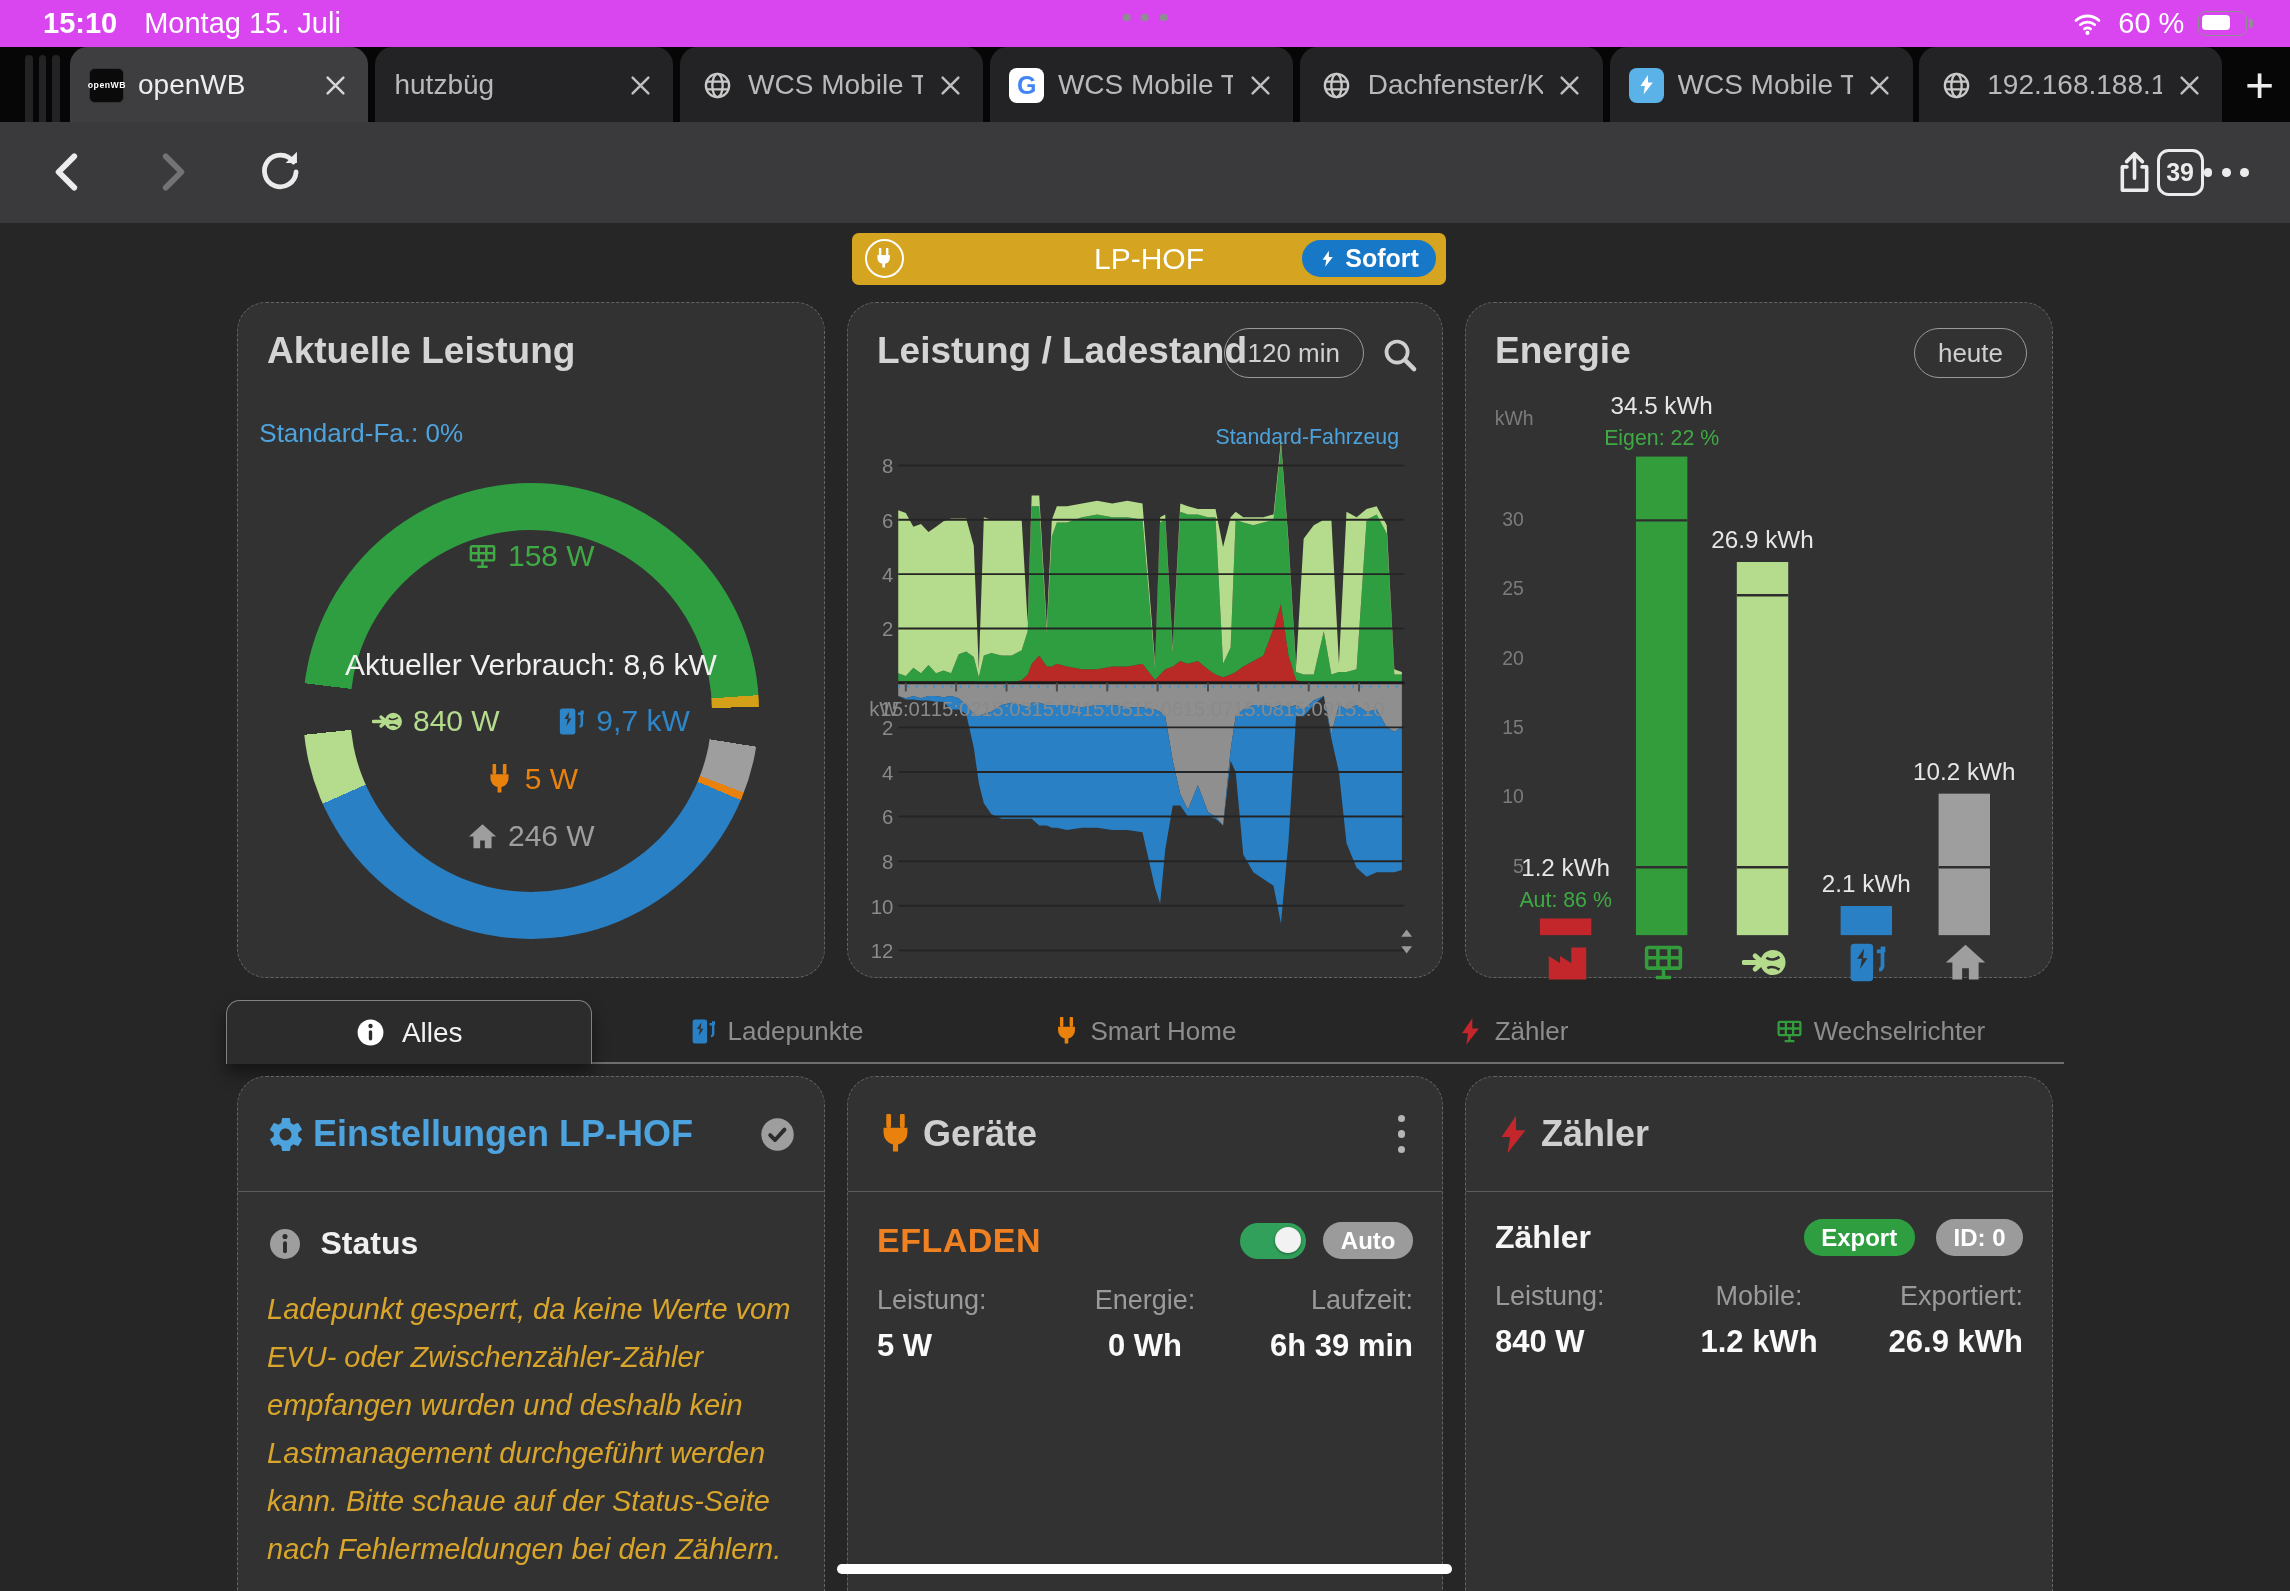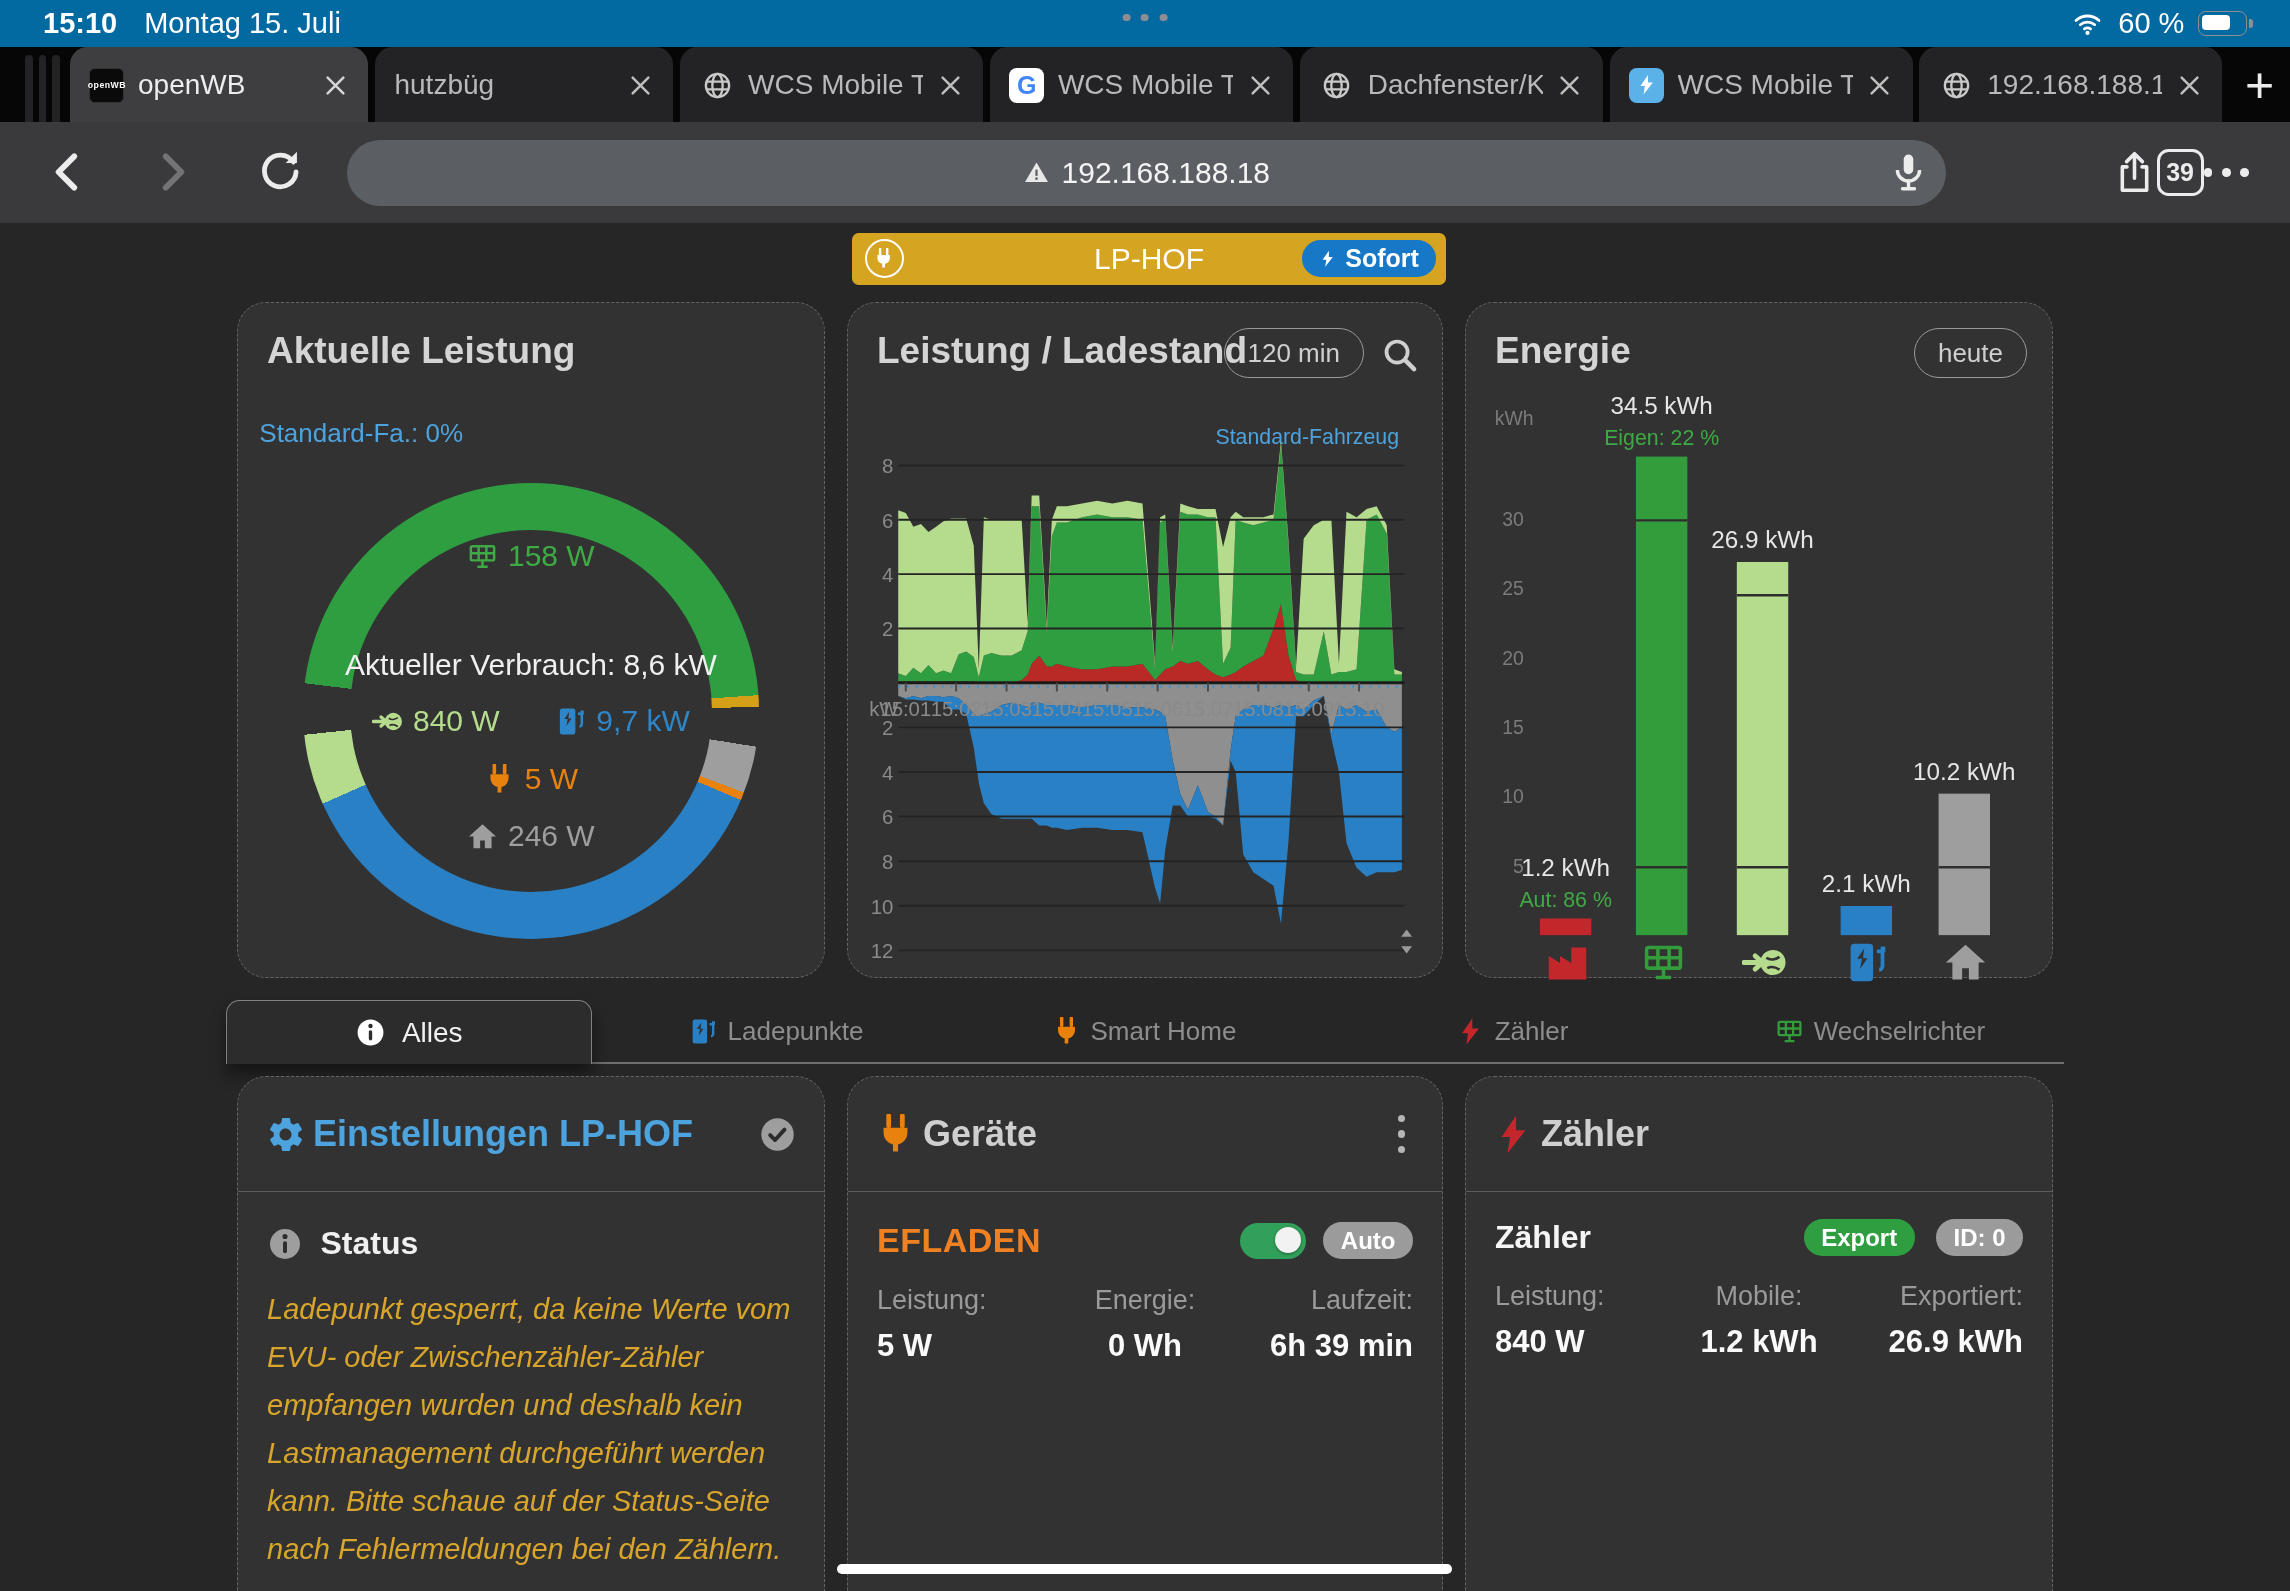--- a/index.html
+++ b/index.html
@@ -1,19 +1,19 @@
 <!DOCTYPE html>
 <html><head>
 <meta charset="utf-8">
 <style>
   * { margin:0; padding:0; box-sizing:border-box; }
   html,body { background:#000; }
   body { width:2290px; height:1591px; overflow:hidden;
          font-family:"Liberation Sans", sans-serif; }
-  .screen { position:relative; width:2290px; height:1591px; background:#0369a1; }
+  .screen { position:relative; width:2290px; height:1591px; background:#d946ef; }
 
   
   .statusbar { position:absolute; top:0; left:0; width:100%; height:47px;
     display:flex; align-items:center; color:#fff; padding:0 43px; }
   .sb-time { font-size:29px; font-weight:bold; }
   .sb-date { font-size:29px; margin-left:27px; }
   .sb-dots { position:absolute; left:50%; top:13.6px; transform:translateX(-50%);
     display:flex; gap:10.7px; }
   .sb-dots i { width:7.8px; height:7.8px; border-radius:50%; background:#8d8d92; }
   .sb-right { margin-left:auto; display:flex; align-items:center; gap:13.6px; }
@@ -365,29 +365,20 @@
   <div class="toolbar">
     <svg class="nav-ic" style="left:43px;color:#ececec" viewBox="0 0 52 52" width="50" height="50">
         <use href="#i-back"></use>
       </svg>
     <svg class="nav-ic" style="left:147px;color:#737375" viewBox="0 0 52 52" width="50" height="50">
         <use href="#i-fwd"></use>
       </svg>
     <svg class="nav-ic" style="left:254px;color:#ececec" viewBox="0 0 52 52" width="50" height="50">
         <use href="#i-reload"></use>
       </svg>
-    <div class="urlpill">
-      <svg style="width:27px;height:27px" viewBox="0 0 28 28" width="27" height="27">
-          <use href="#i-warn"></use>
-        </svg>
-      <span>192.168.188.18</span>
-      <svg class="mic" style="color:#ececec" viewBox="0 0 42 42" width="41" height="41">
-          <use href="#i-mic"></use>
-        </svg>
-    </div>
     <div class="tb-right">
       <svg style="width:45px;height:45px;color:#ececec" viewBox="0 0 46 46" width="45" height="45">
           <use href="#i-share"></use>
         </svg>
       <span class="tabbadge">39</span>
       <span class="hdots">
           <i></i>
           <i></i>
           <i></i>
         </span>

